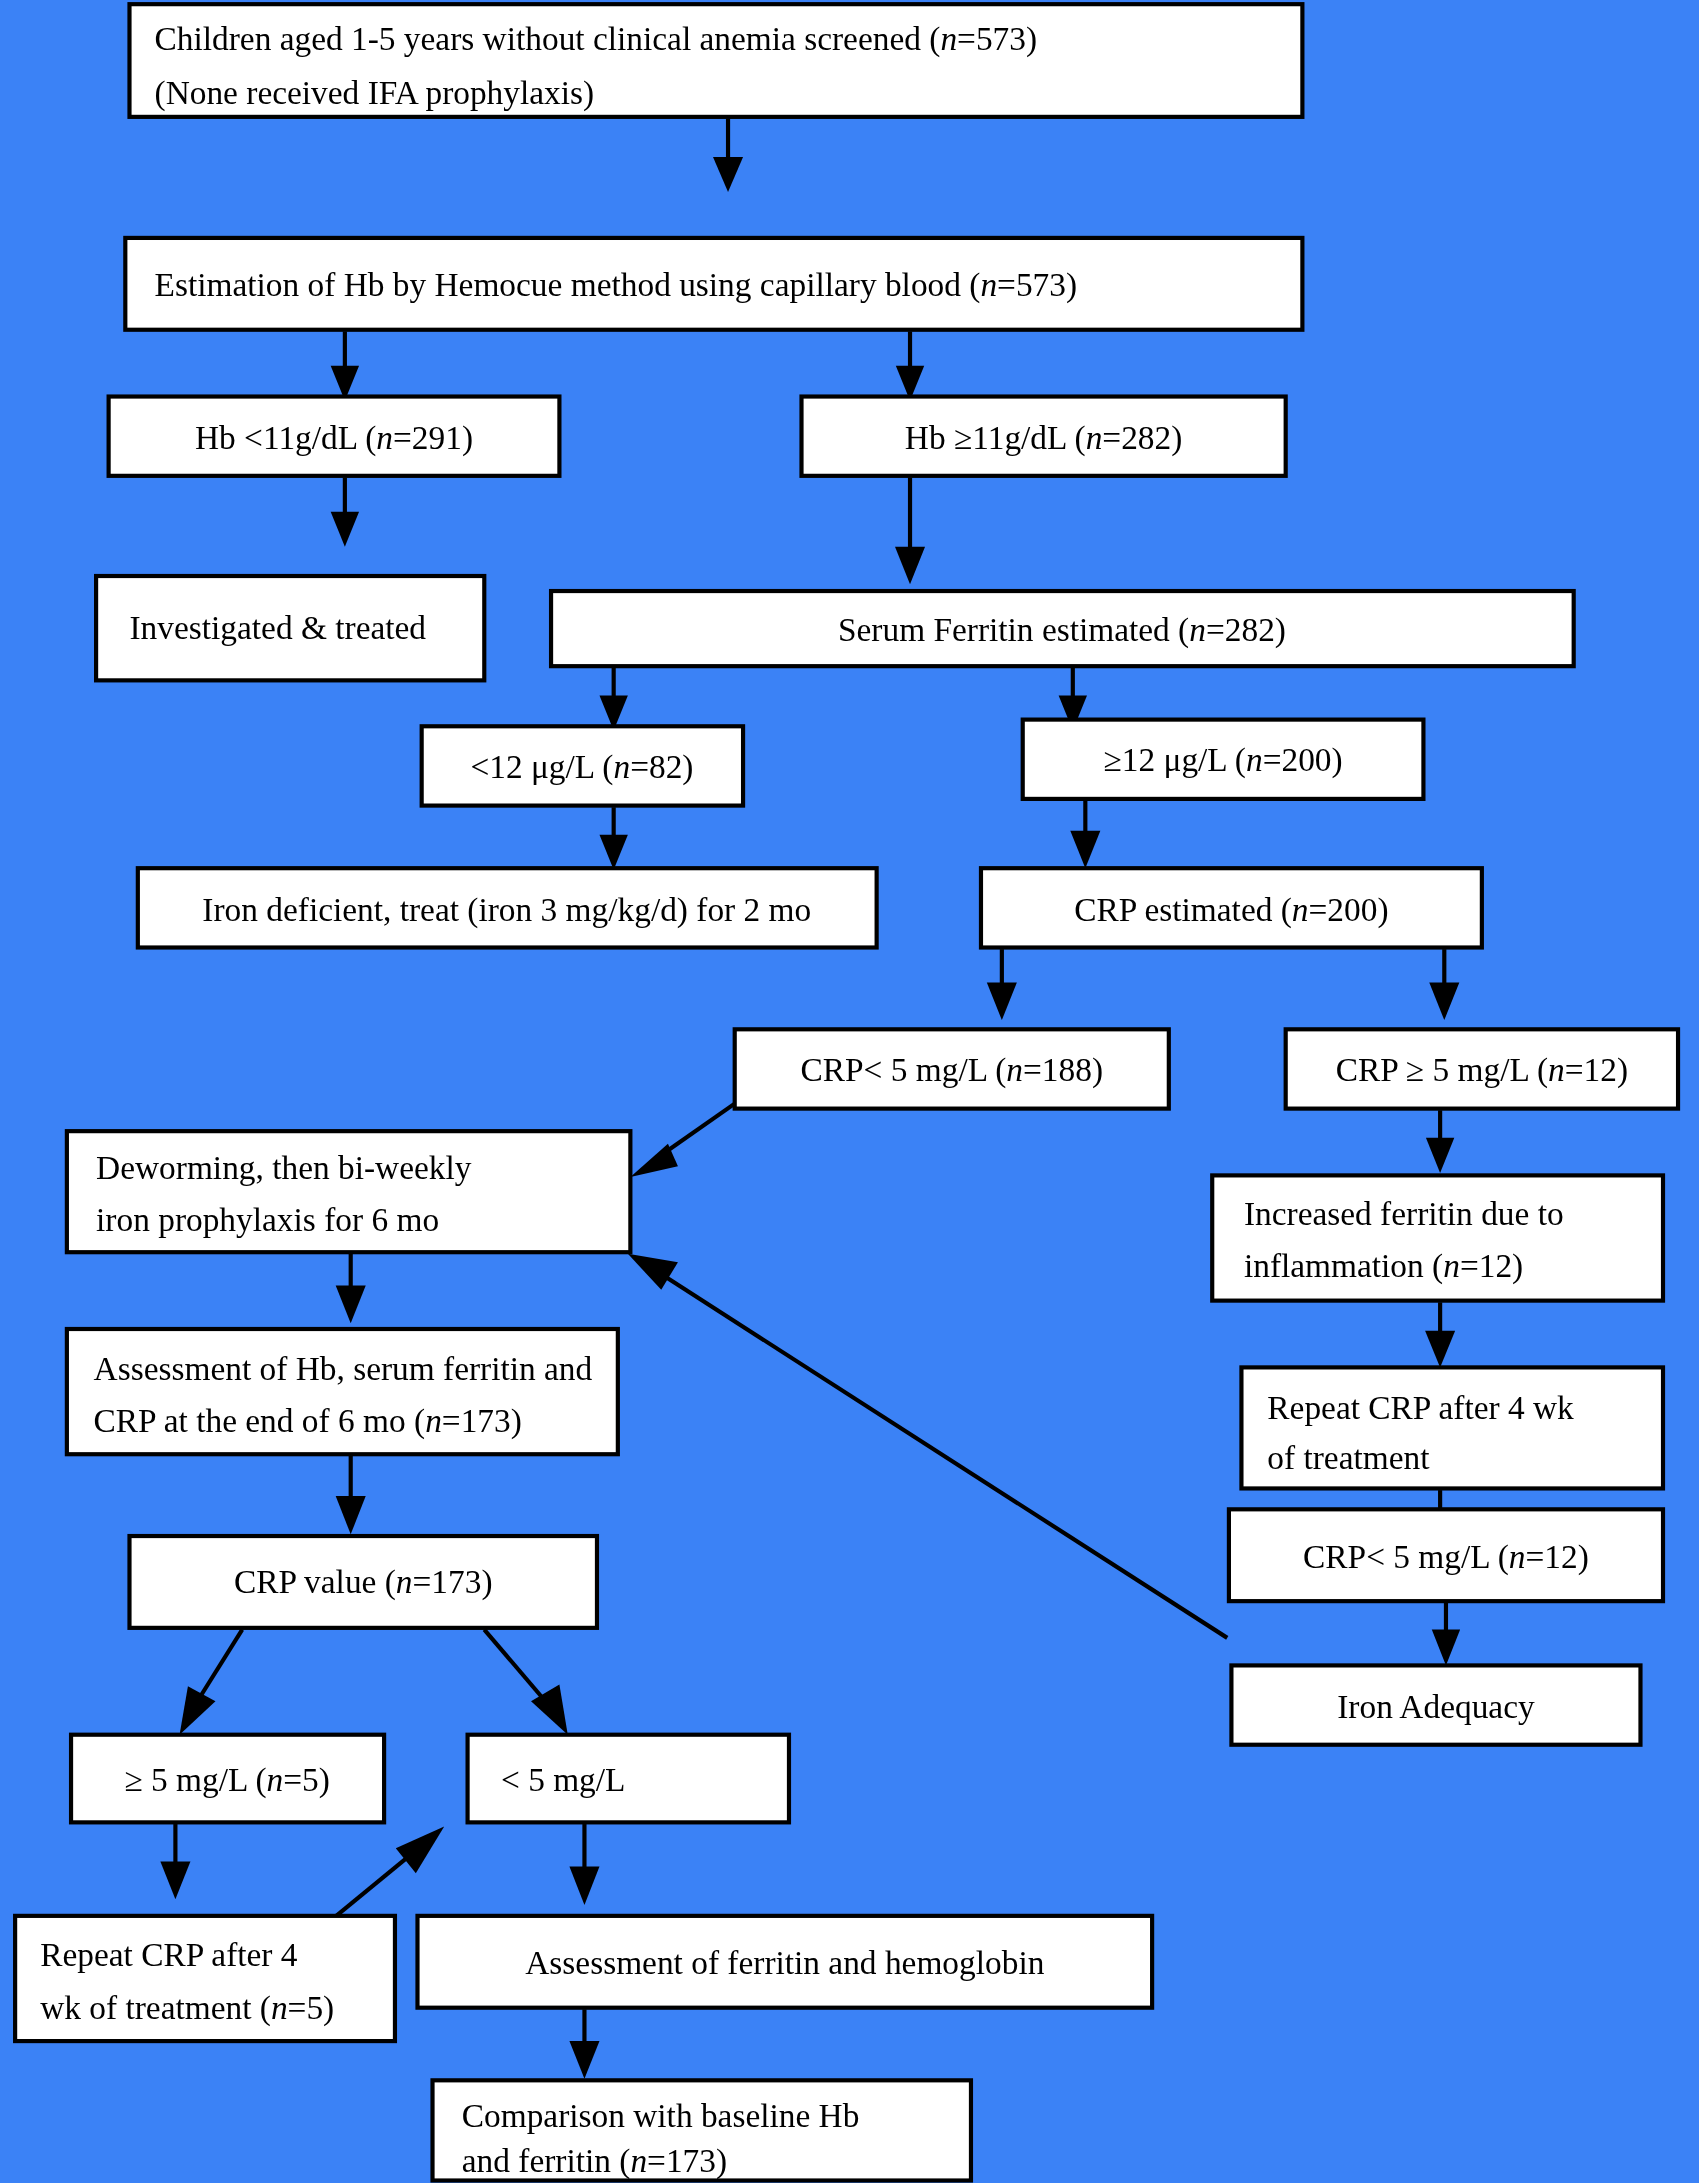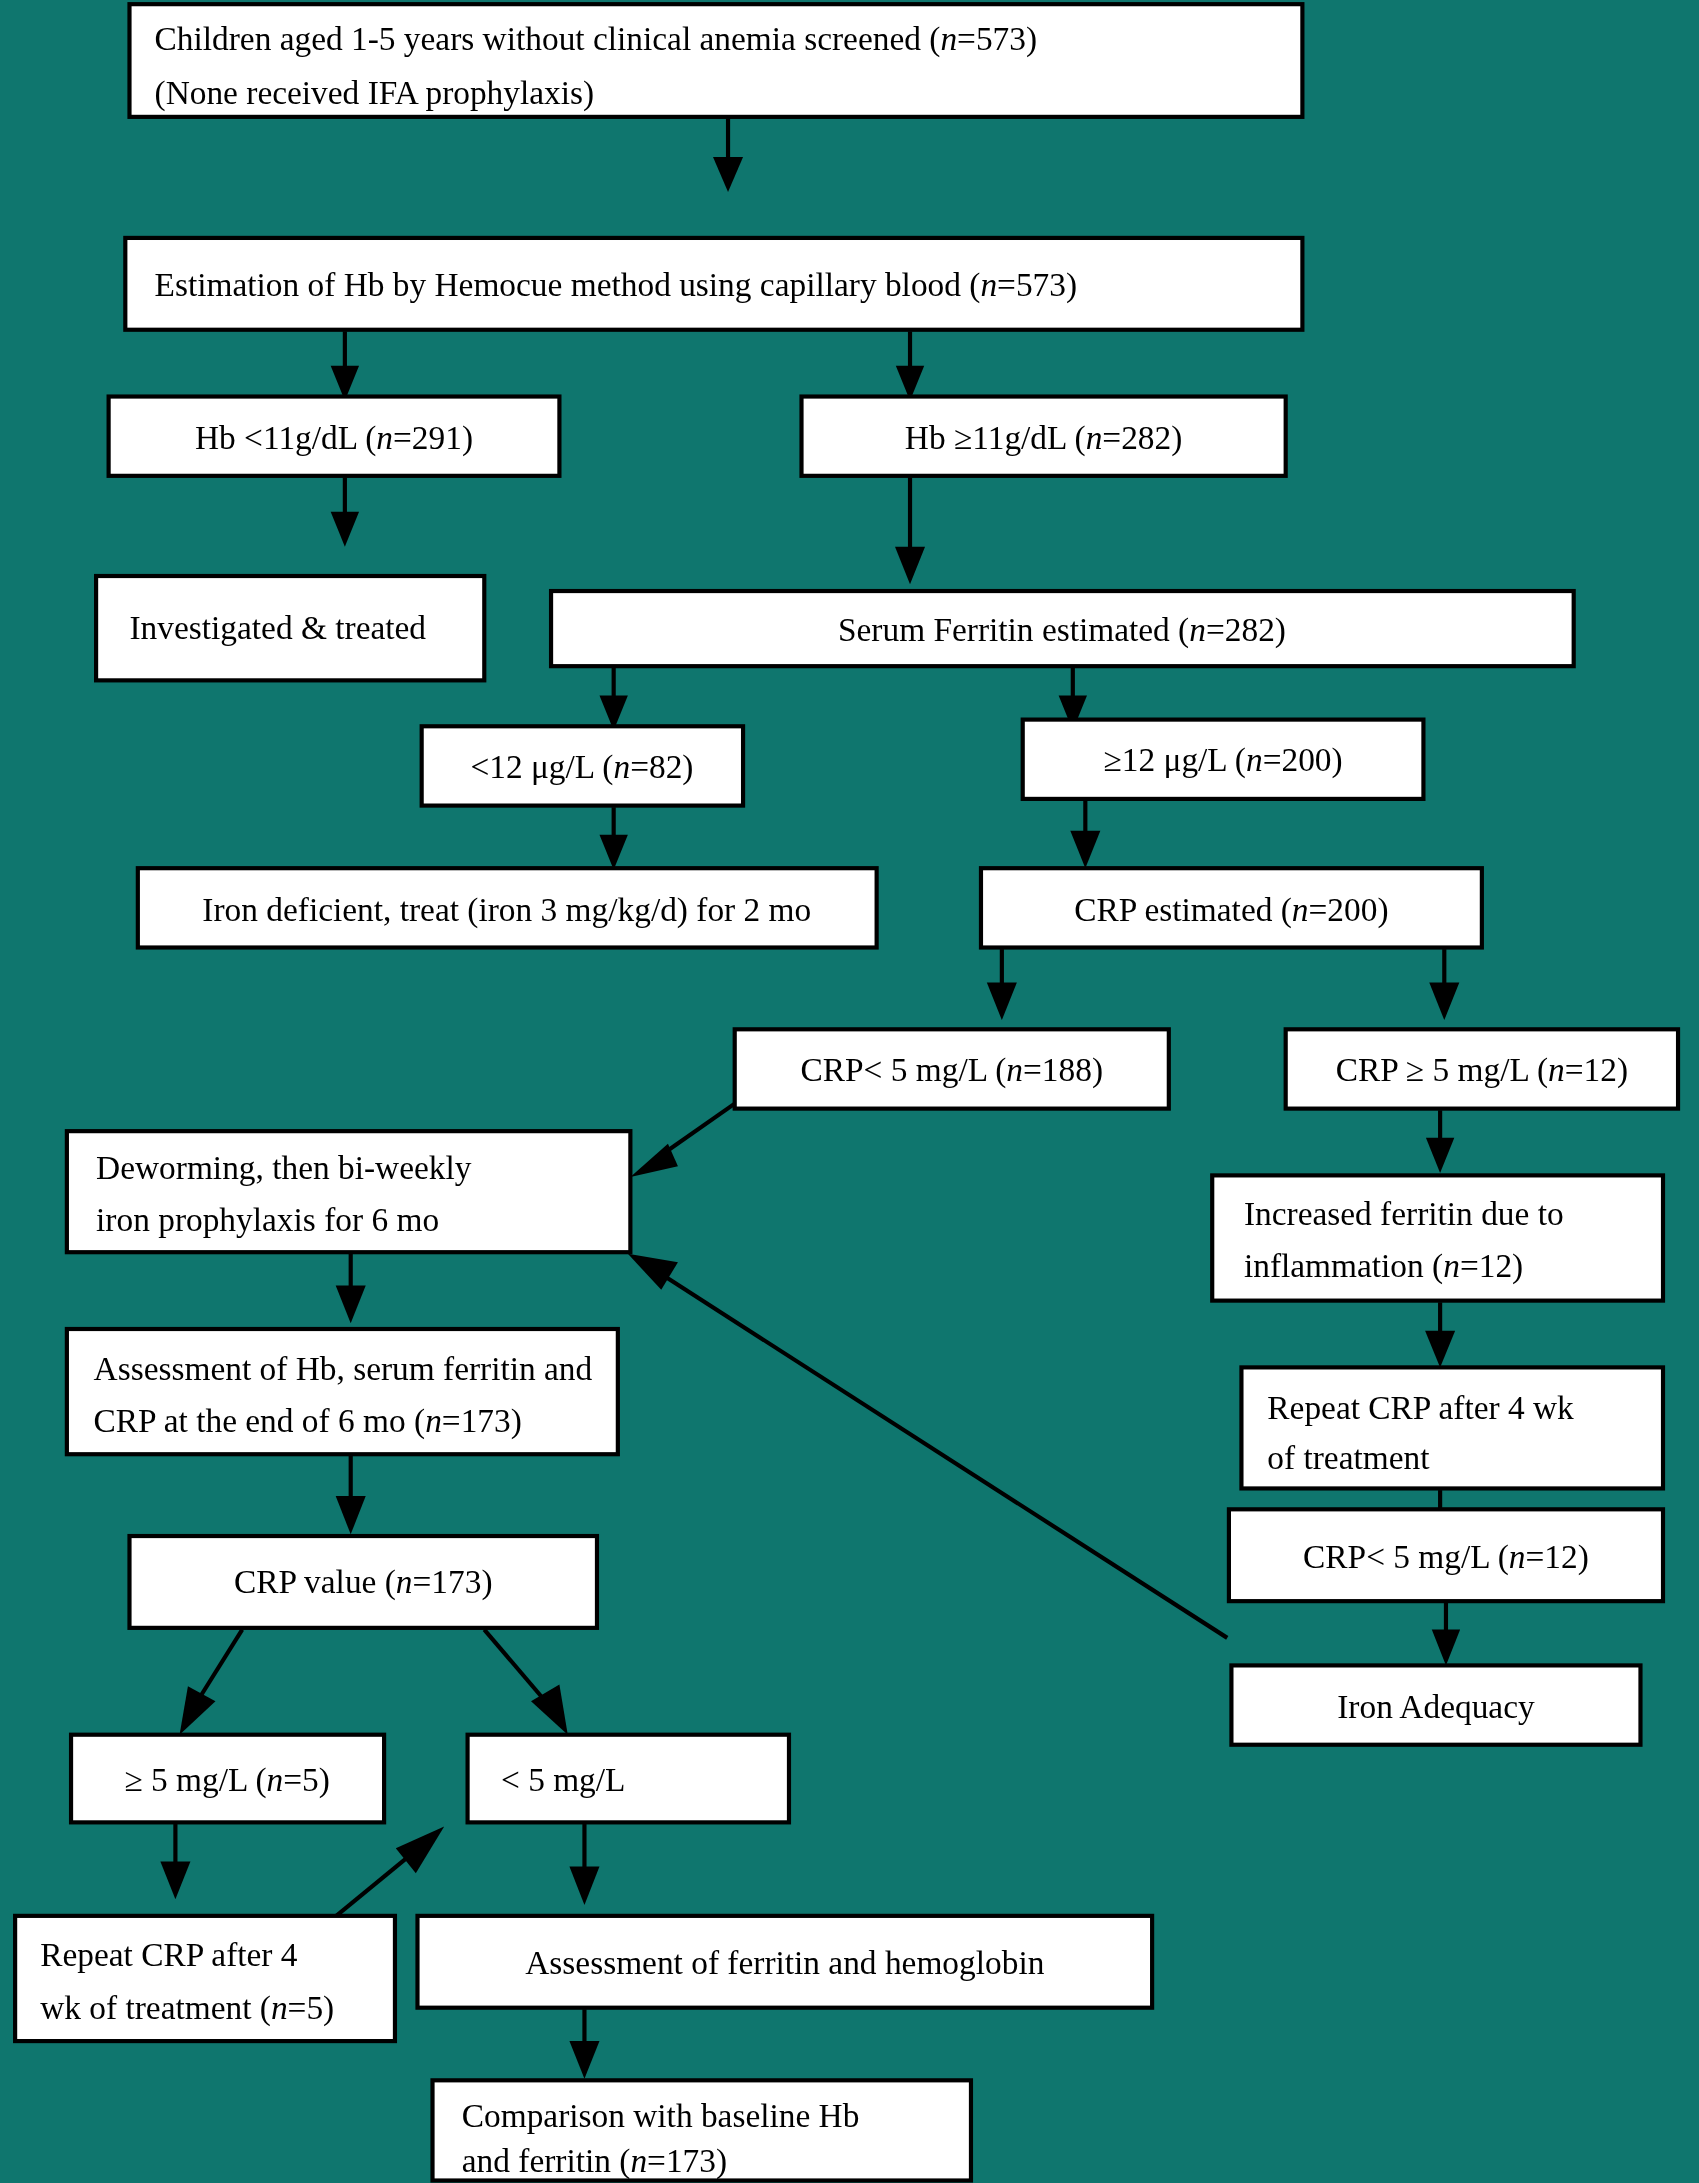--- a/index.html
+++ b/index.html
@@ -7,21 +7,21 @@
     padding: 0;
     background: #ffffff;
   }
   body {
     font-family: "Liberation Serif", "DejaVu Serif", serif;
   }
   #flow-wrap {
     position: relative;
     width: 1699px;
     height: 2183px;
-    background: #0f766e;
+    background: #3b82f6;
     overflow: hidden;
   }
   svg#flow {
     display: block;
     width: 1699px;
     height: 2183px;
   }
   .box {
     fill: #ffffff;
     stroke: #000000;

